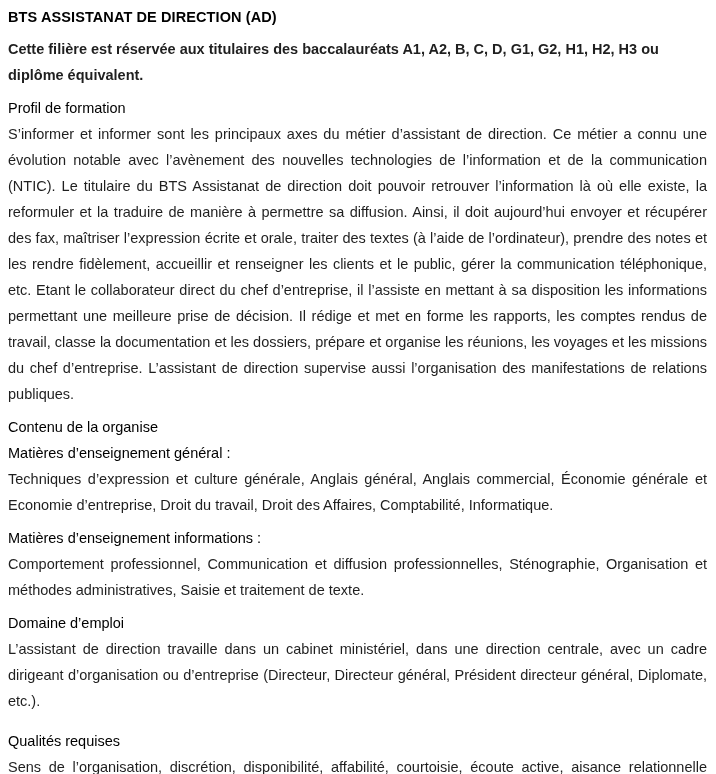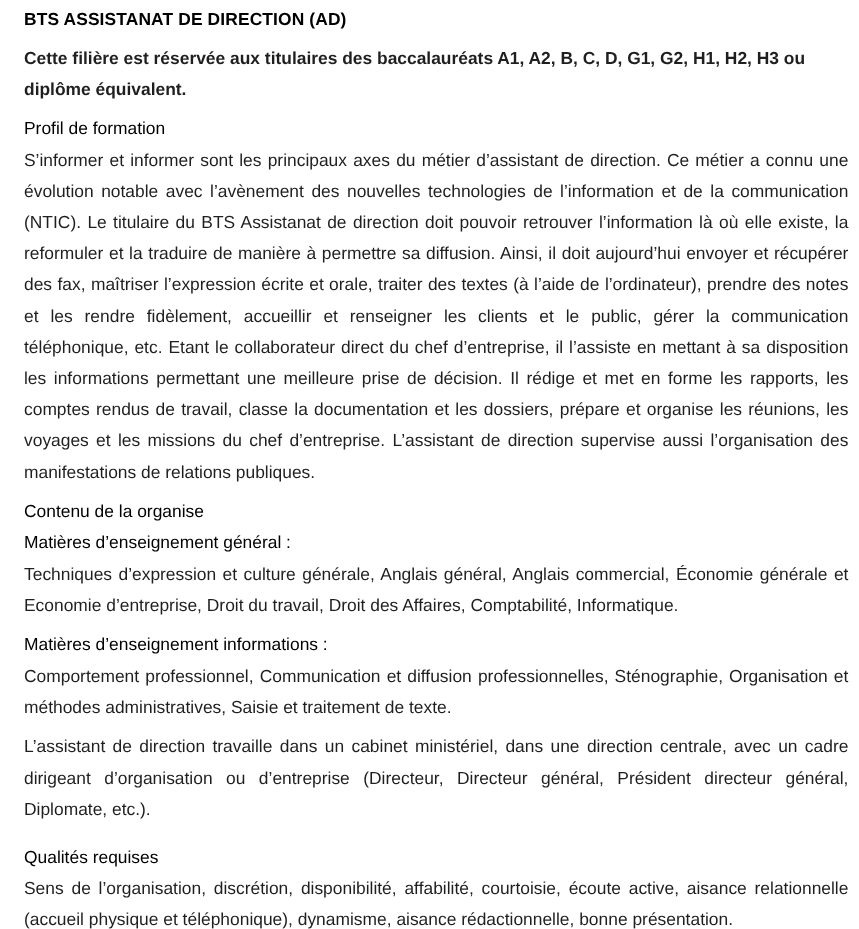--- a/index.html
+++ b/index.html
@@ -13,21 +13,21 @@
     height: 774px;
     overflow: hidden;
     font-family: "Liberation Sans", "DejaVu Sans", sans-serif;
     color: #1f1f1f;
     -webkit-font-smoothing: antialiased;
   }
   .page {
     box-sizing: border-box;
     width: 716px;
     height: 774px;
-    padding: 4px 9px 0 20px;
+    padding: 4px 9px 0 8px;
     font-size: 14.5px;
     line-height: 26px;
   }
   .b-title {
     font-size: 14.5px;
     font-weight: bold;
     color: #000000;
     margin: 0 0 6px 0;
     line-height: 26px;
     letter-spacing: 0.1px;
@@ -72,20 +72,21 @@
   <h2 class="b-heading">Contenu de la organise</h2>
 
   <h3 class="b-subheading">Matières d’enseignement général :</h3>
 
   <p class="b-para">Techniques d’expression et culture générale, Anglais général, Anglais commercial, Économie générale et Economie d’entreprise, Droit du travail, Droit des Affaires, Comptabilité, Informatique.</p>
 
   <h3 class="b-subheading">Matières d’enseignement informations :</h3>
 
   <p class="b-para">Comportement professionnel, Communication et diffusion professionnelles, Sténographie, Organisation et méthodes administratives, Saisie et traitement de texte.</p>
 
+  <h2 class="b-heading">Domaine d’emploi</h2>
 
   <p class="b-para">L’assistant de direction travaille dans un cabinet ministériel, dans une direction centrale, avec un cadre dirigeant d’organisation ou d’entreprise (Directeur, Directeur général, Président directeur général, Diplomate, etc.).</p>
 
   <h2 class="b-heading space-before">Qualités requises</h2>
 
   <p class="b-para last">Sens de l’organisation, discrétion, disponibilité, affabilité, courtoisie, écoute active, aisance relationnelle (accueil physique et téléphonique), dynamisme, aisance rédactionnelle, bonne présentation.</p>
 
 </div>
 
 </body></html>

